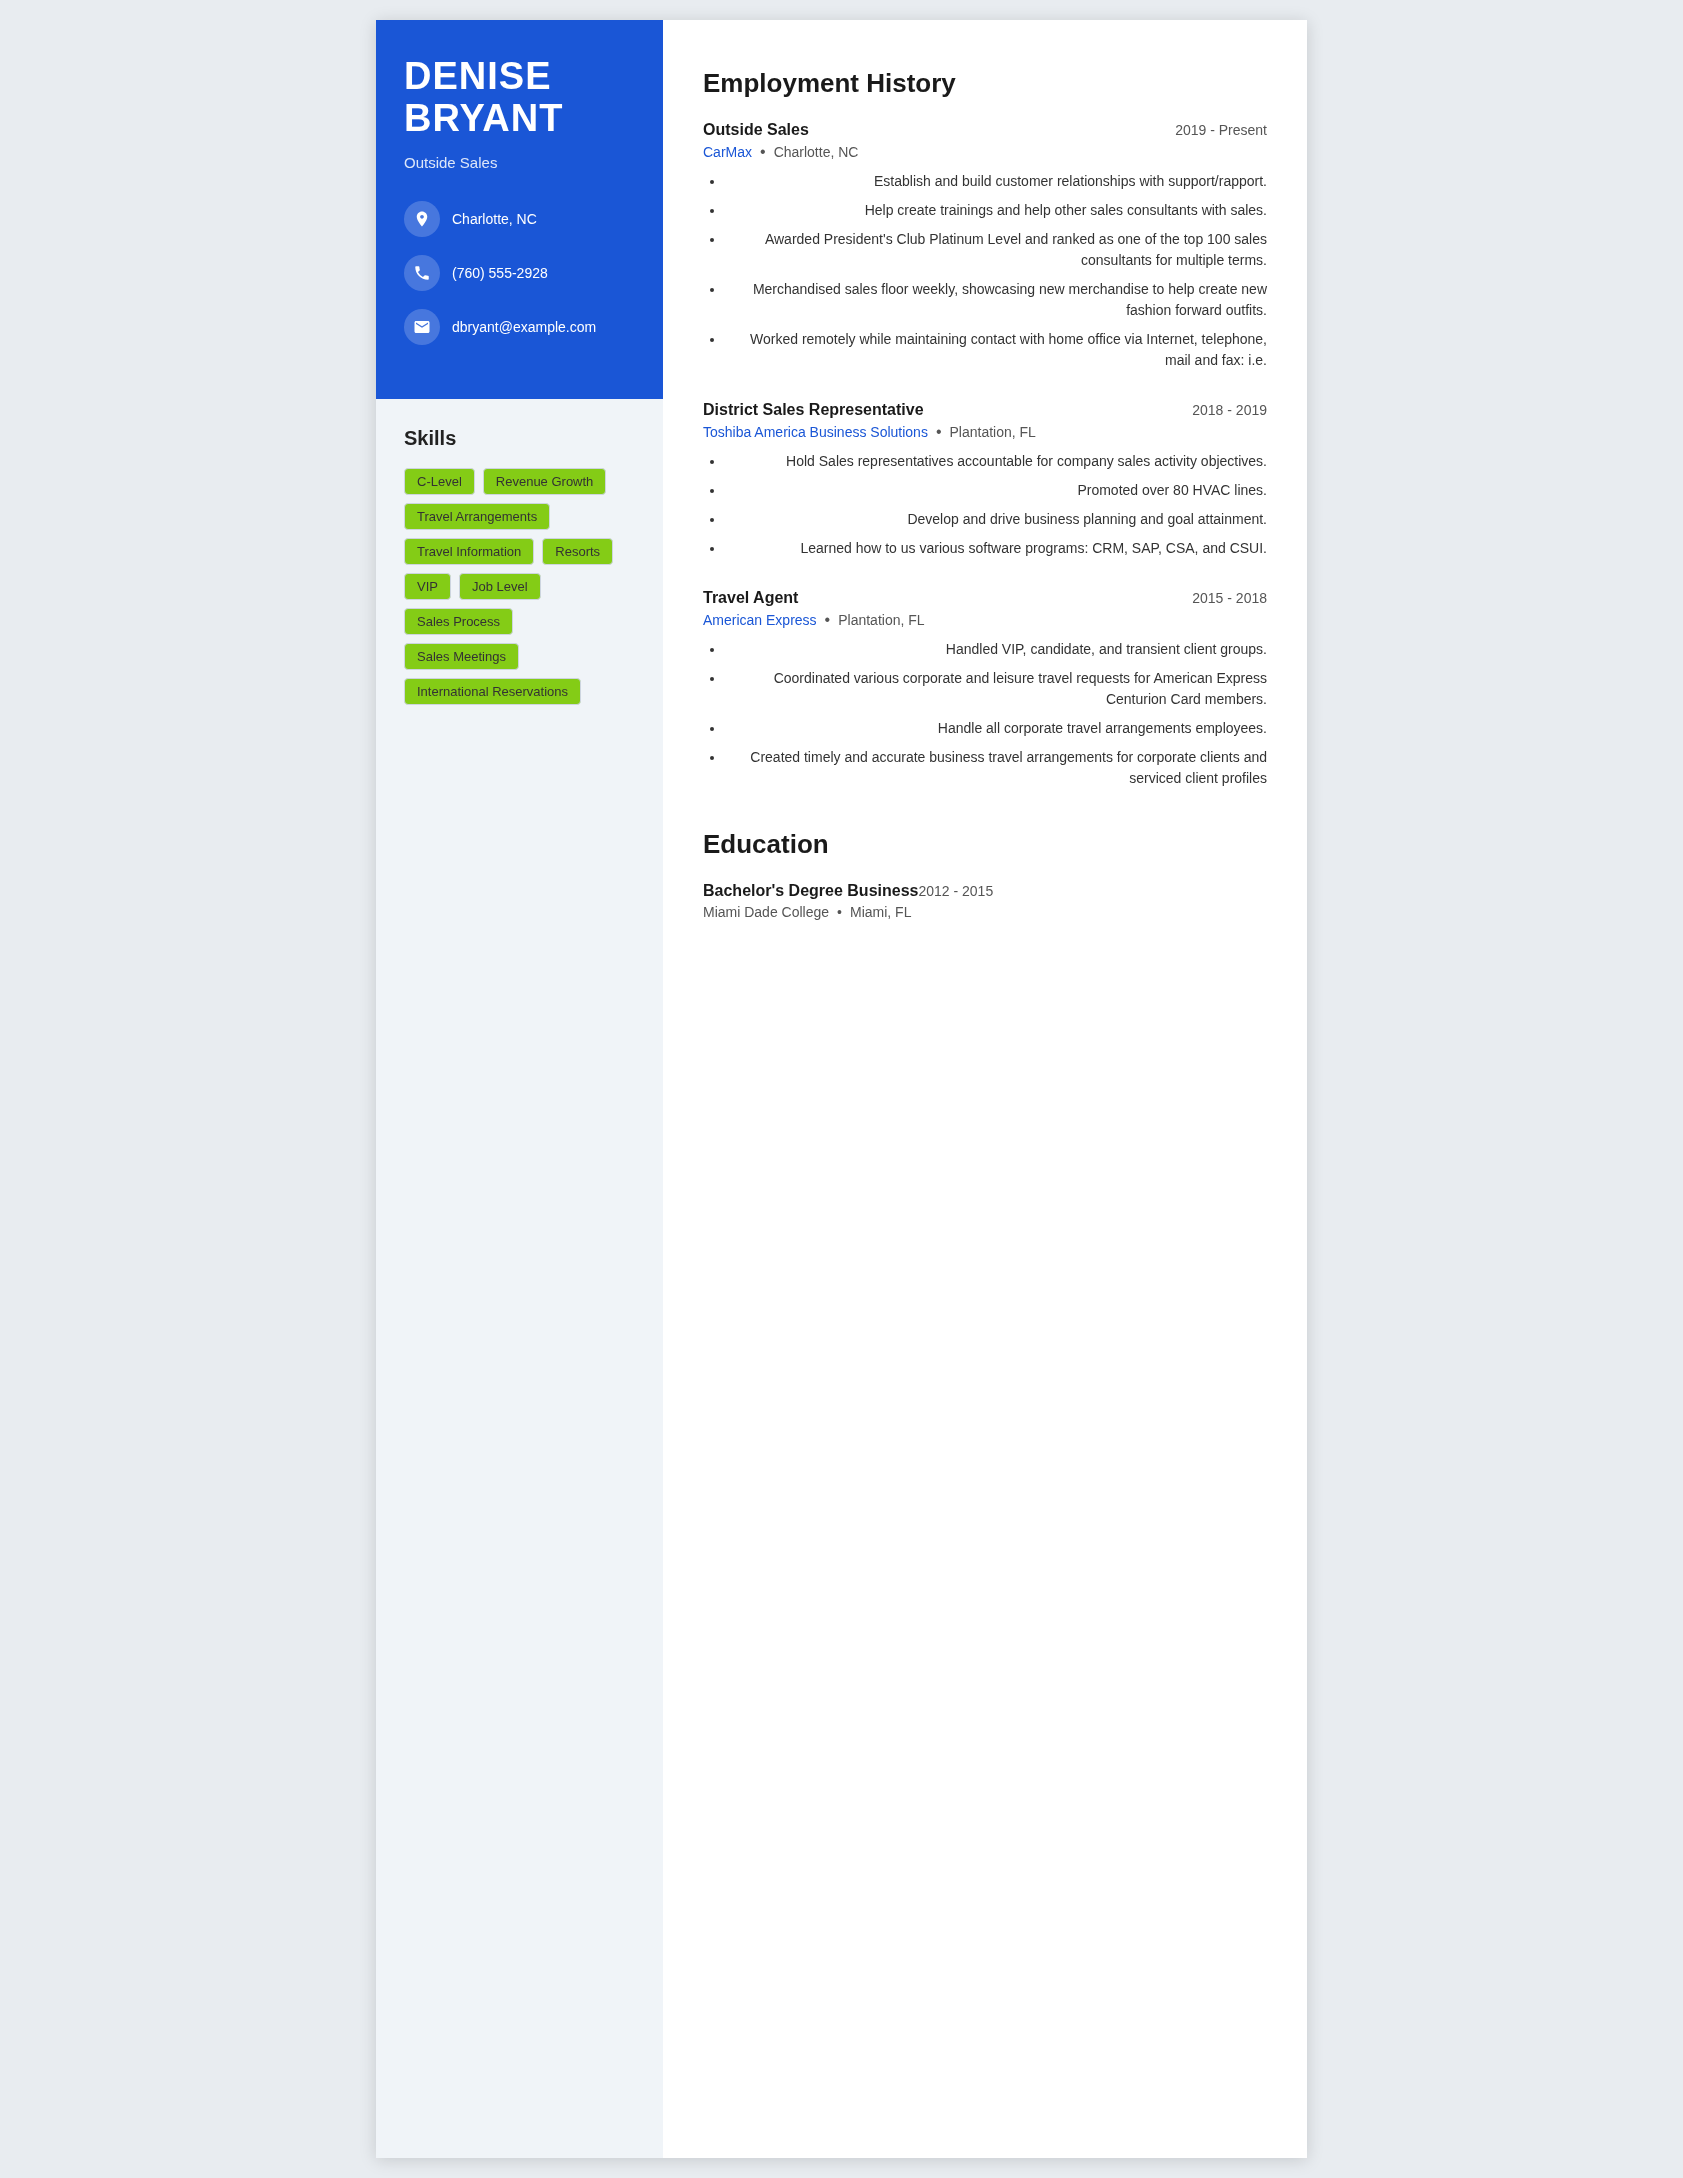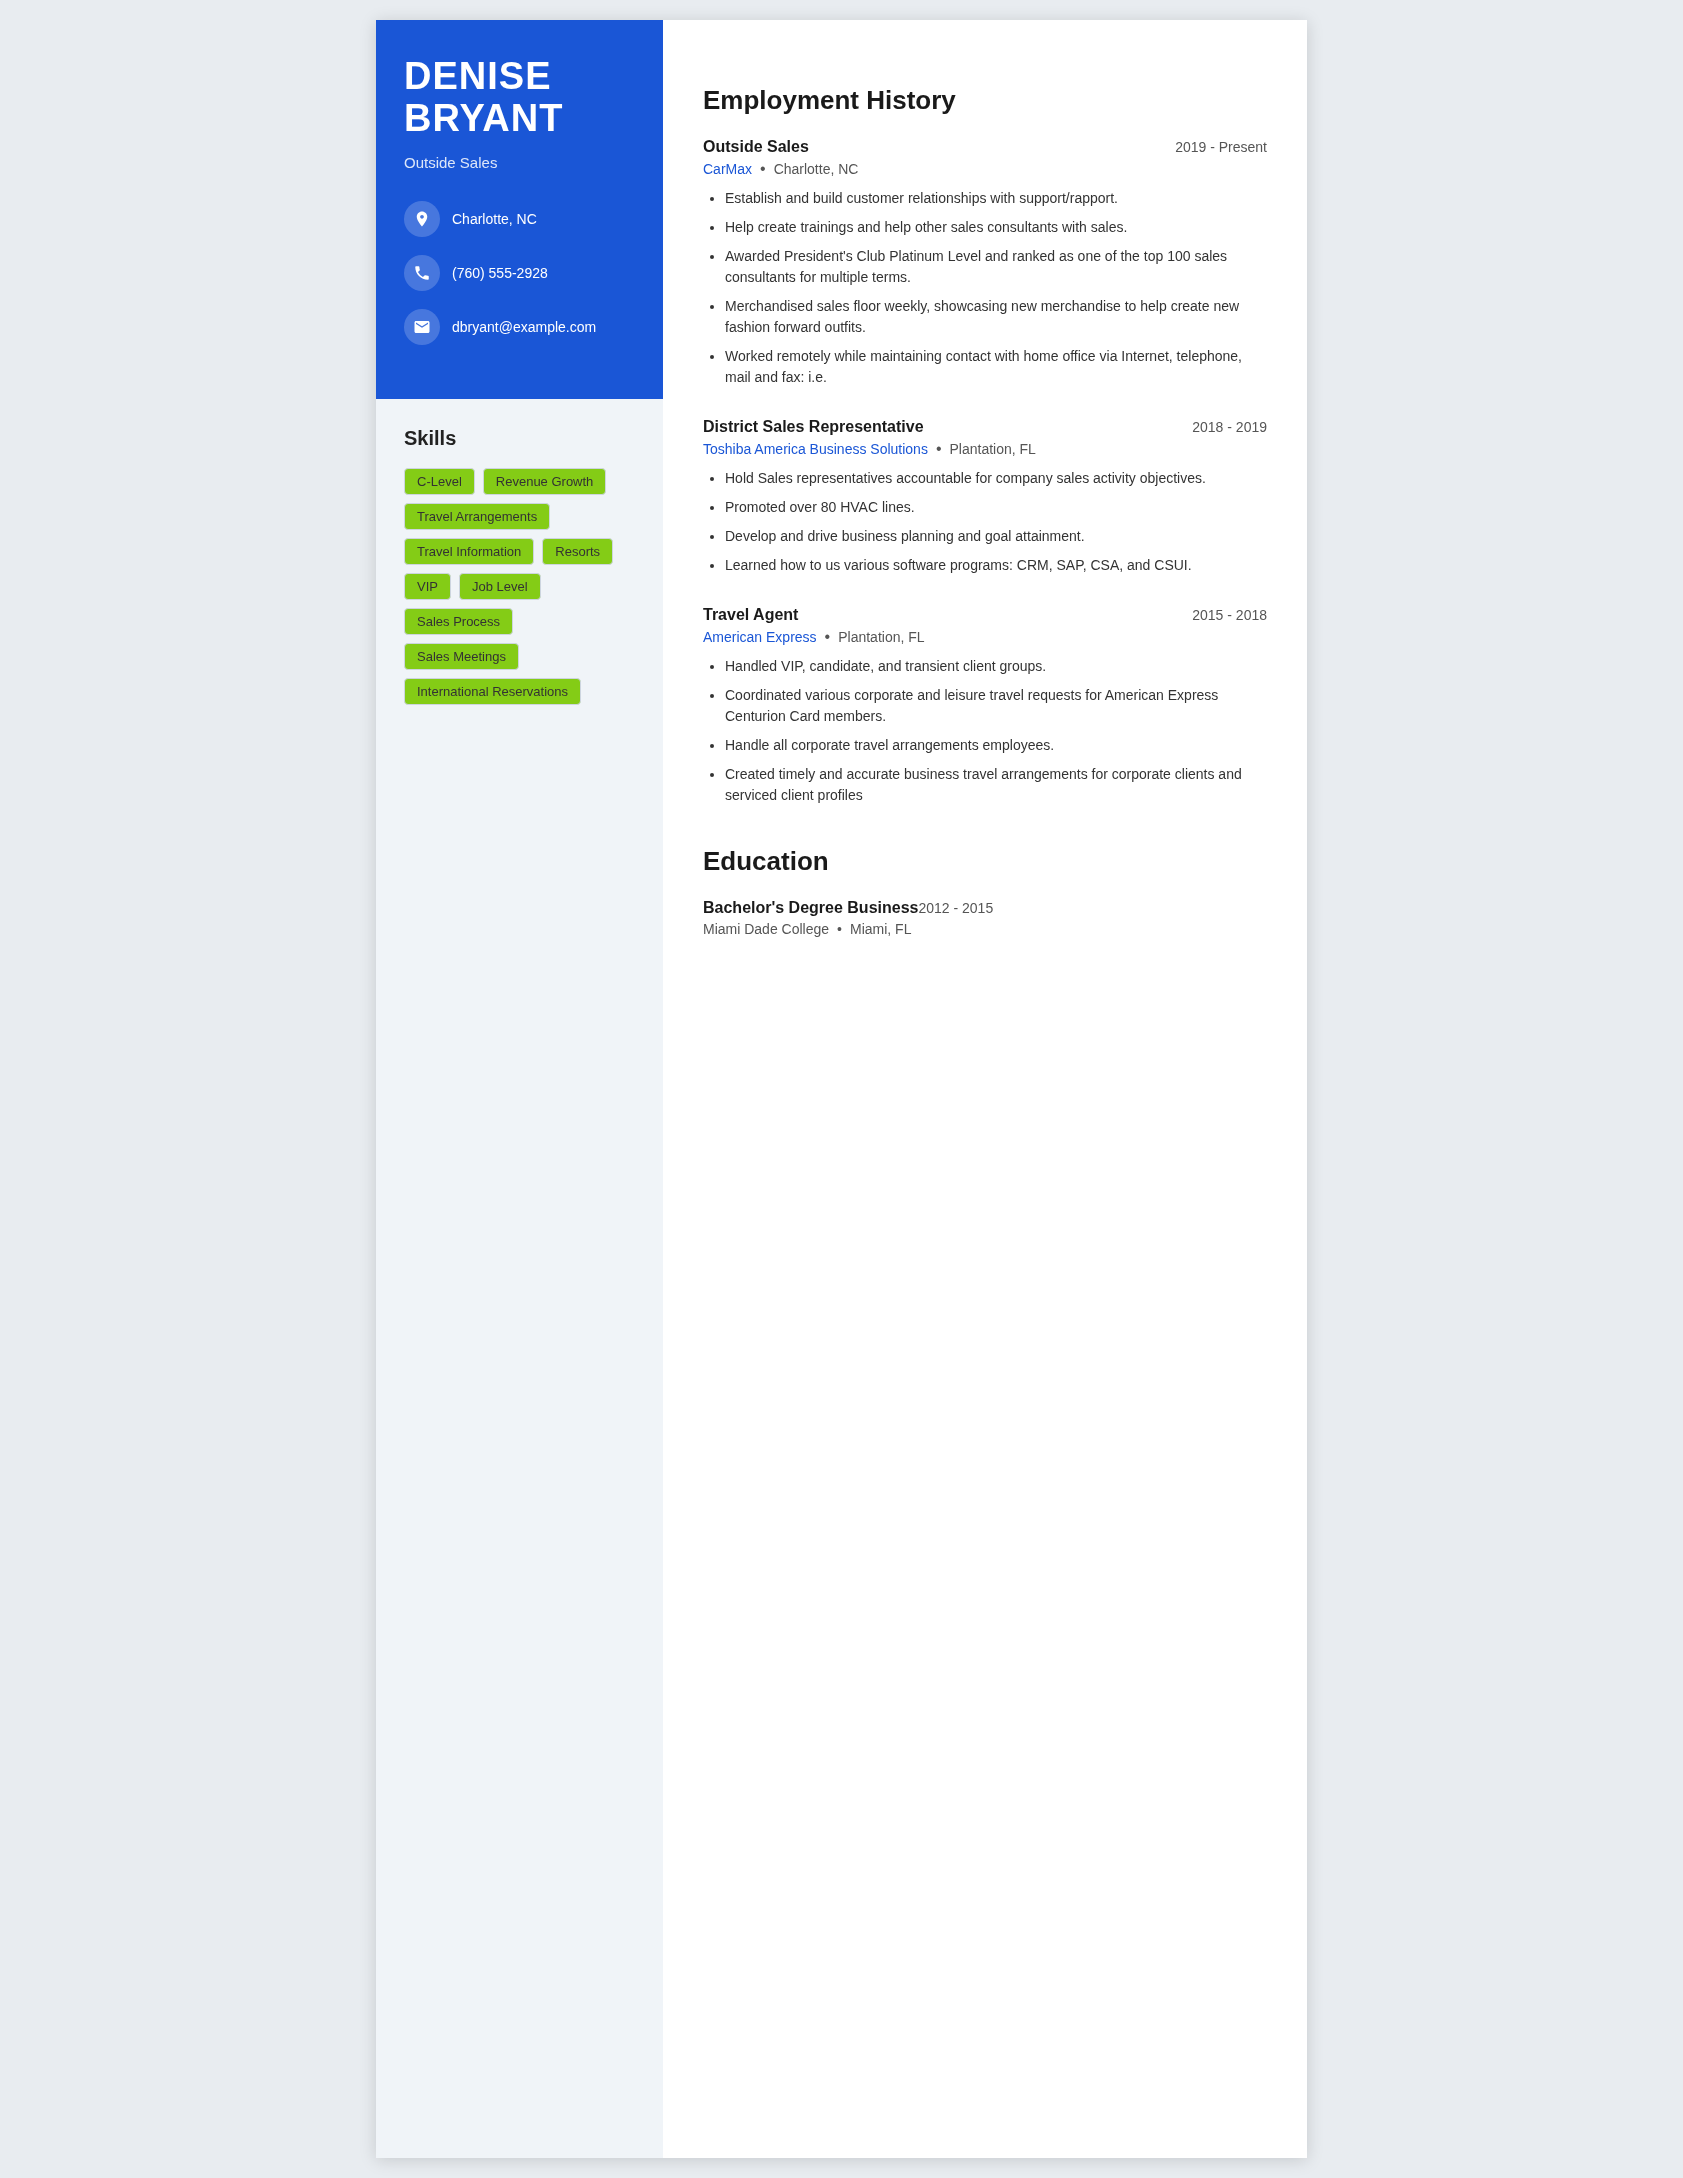--- a/index.html
+++ b/index.html
@@ -101,21 +101,21 @@
     .main {
       flex: 1;
       padding: 48px 40px 48px 40px;
       background: white;
     }
     .section-title {
       font-size: 26px;
       font-weight: 700;
       color: #1a1a1a;
       margin-bottom: 22px;
-      margin-top: 17px;
+      margin-top: 0;
     }
     .section-title.education-title {
       margin-top: 40px;
     }
     .job-block {
       margin-bottom: 30px;
     }
     .job-header {
       display: flex;
       justify-content: space-between;
@@ -143,20 +143,21 @@
     .bullet-dot {
       color: #1a1a1a;
       font-size: 16px;
     }
     .job-location {
       color: #555;
     }
     .job-bullets {
       list-style: disc;
       padding-left: 22px;
+      text-align: right;
     }
     .job-bullets li {
       font-size: 14px;
       color: #333;
       margin-bottom: 8px;
       line-height: 1.5;
     }
     .edu-block {
       margin-bottom: 20px;
     }

